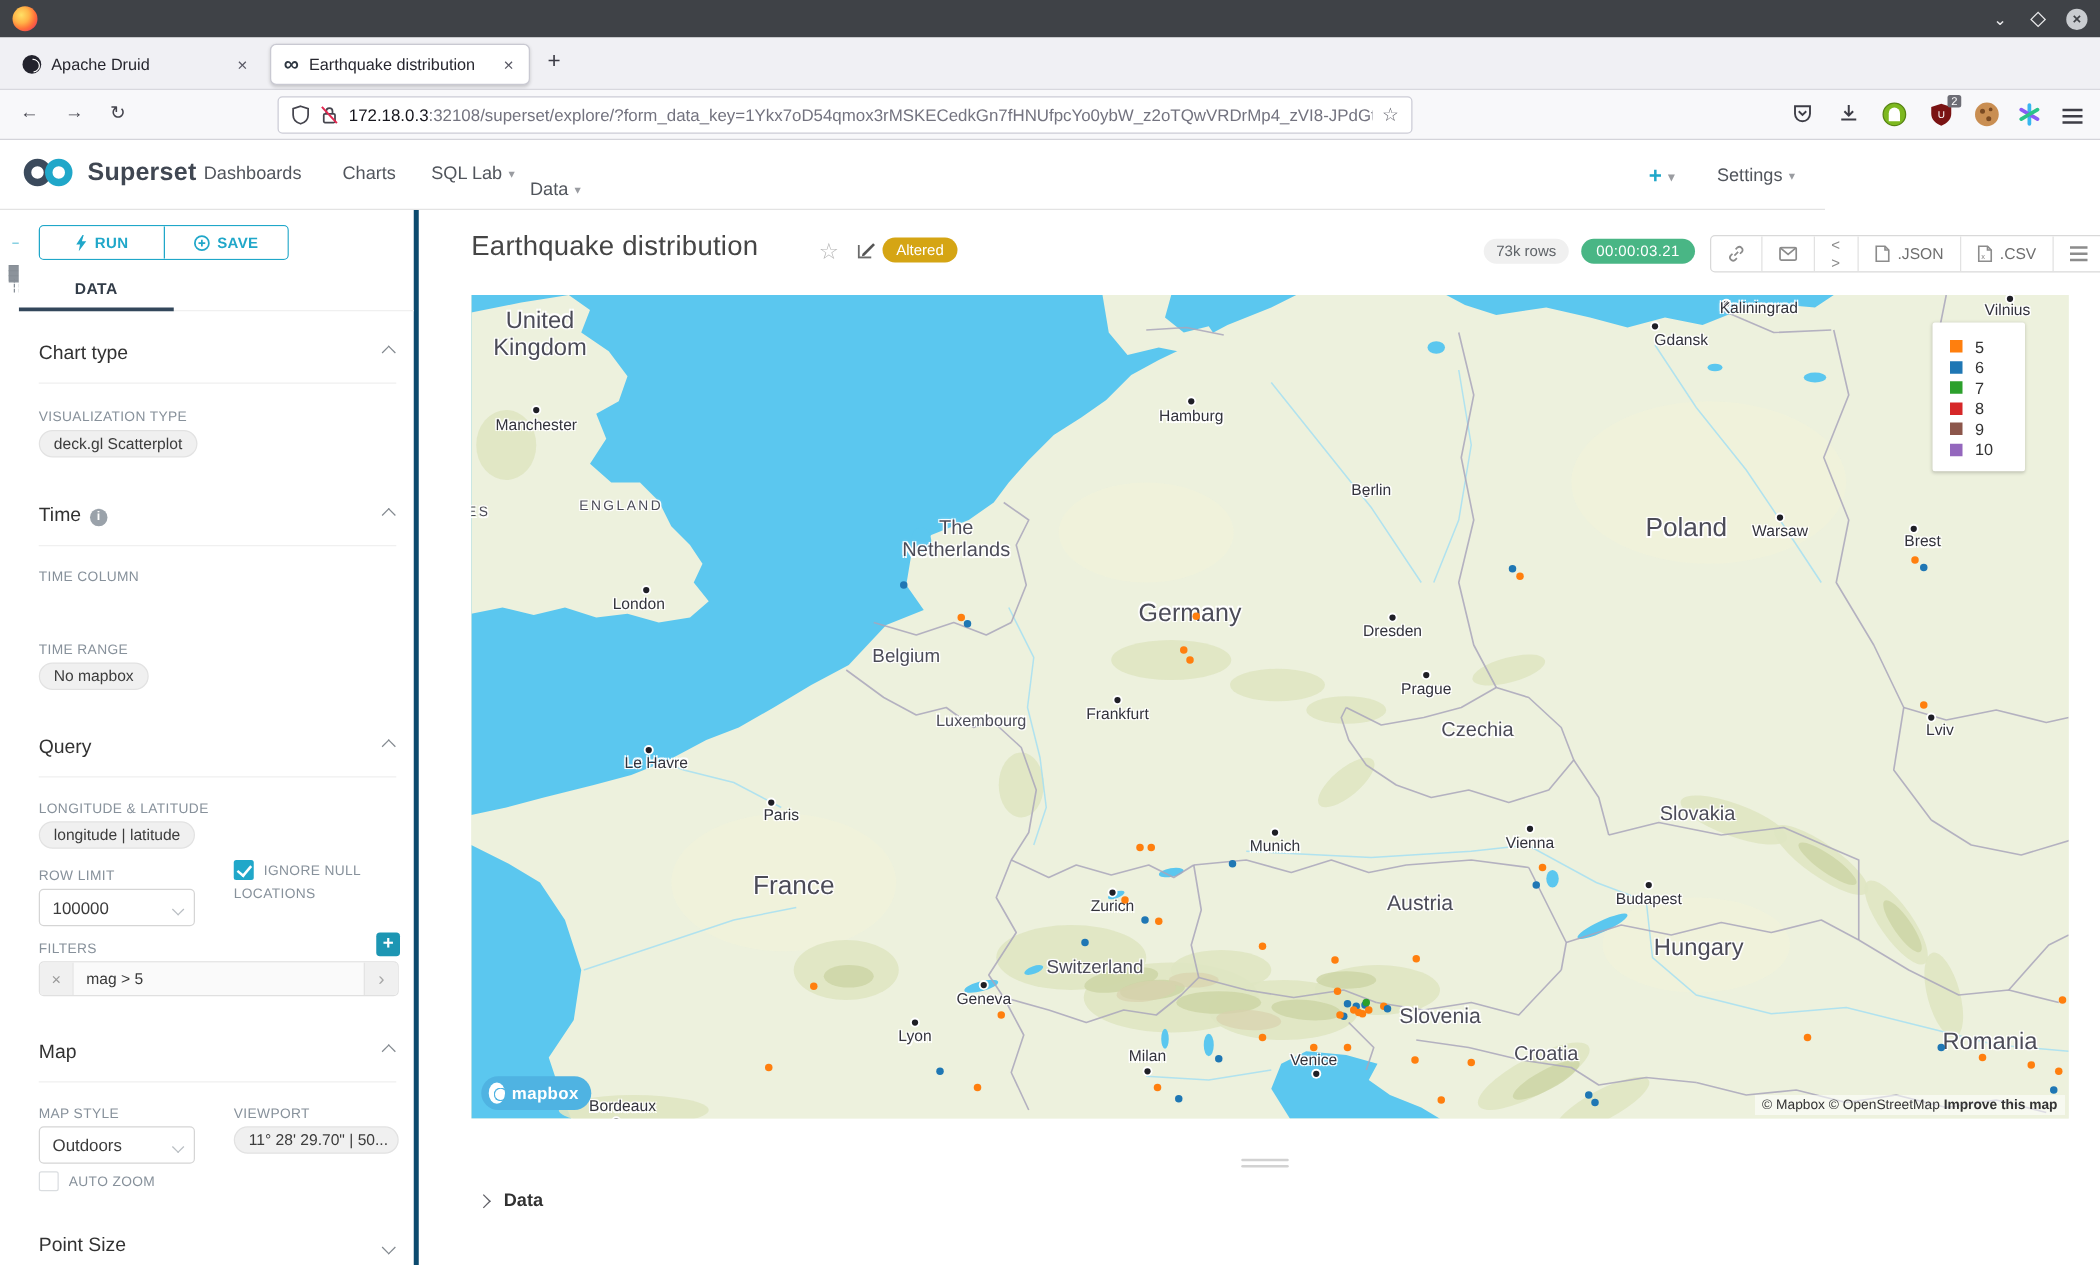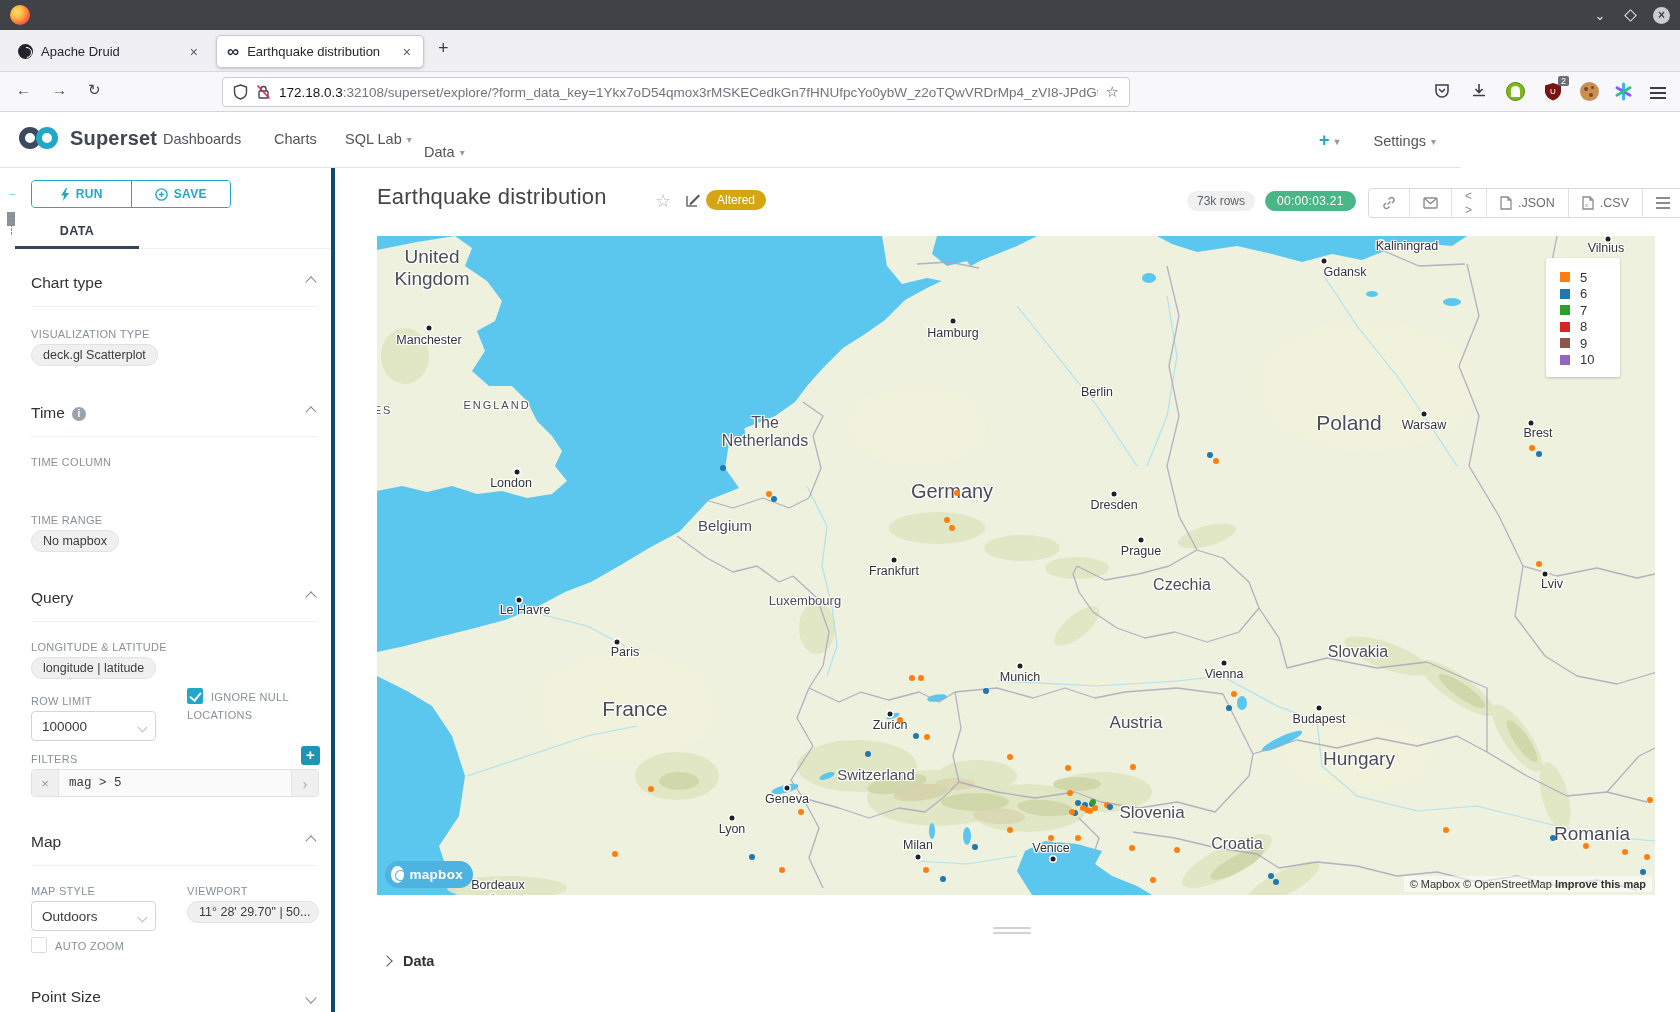--- a/index.html
+++ b/index.html
@@ -94,21 +94,21 @@
   .cb.checked { background:#20a7c9; }
   .cb.checked::after { content:""; position:absolute; left:4.5px; top:1.5px; width:5px; height:9px;
     border-right:2px solid #fff; border-bottom:2px solid #fff; transform:rotate(40deg); }
   .cb.empty { background:#fff; border:1.6px solid #dadde0; }
   .addbtn { position:absolute; width:19px; height:19px; background:#1d96b3; border-radius:3px; color:#fff;
     font-size:15px; font-weight:bold; text-align:center; line-height:18px; }
   .filter-box { position:absolute; left:16px; width:288px; height:28px; border:1px solid #e0e0e0; border-radius:4px;
     background:#fff; display:flex; align-items:center; overflow:hidden; }
   .filter-x { width:27px; align-self:stretch; background:#f0f0f0; border-right:1px solid #e4e4e4;
     color:#9a9a9a; font-size:13px; display:flex; align-items:center; justify-content:center; }
-  .filter-txt { flex:1; font-size:12.5px; color:#3a3a3a; padding-left:10px; background:#fafafa; align-self:stretch; display:flex; align-items:center;font-family:Liberation Mono, monospace;}
+  .filter-txt { flex:1; font-size:12.5px; color:#3a3a3a; padding-left:10px; background:#fafafa; align-self:stretch; display:flex; align-items:center;}
   .filter-go { width:27px; align-self:stretch; background:#f0f0f0; border-left:1px solid #e4e4e4;
     color:#a8a8a8; font-size:15px; display:flex; align-items:center; justify-content:center; }
 
   
   .main { left:353px; top:168px; width:1327px; height:844px; background:#fff; }
   .chart-title { position:absolute; left:24px; top:16px; font-size:22px; color:#454545; letter-spacing:.2px; }
   .t-star { position:absolute; left:302px; top:22px; color:#b5b5b5; font-size:18px; }
   .t-edit { position:absolute; left:333px; top:24px; }
   .altered { position:absolute; left:353px; top:22px; background:#d5a514; color:#fff; font-size:12px;
     padding:3px 11px; border-radius:11px; }
@@ -494,21 +494,21 @@
             <div>Kingdom</div>
           </div>
           <div class="mlabel country mcap" style="left: 120px; top: 169px;">ENGLAND</div>
           <div class="mlabel country mcap" style="left: 6px; top: 174px;">ES</div>
           <div class="mlabel country" style="font-size: 16px; left: 388px; top: 196px;">
             <div>The</div>
             <div>Netherlands</div>
           </div>
           <div class="mlabel country" style="font-size: 20px; left: 575px; top: 255px;">Germany</div>
           <div class="mlabel country" style="font-size: 15px; left: 348px; top: 289px;">Belgium</div>
-          <div class="mlabel country" style="font-size: 13px; left: 408px; top: 364px; margin-left: 20px;">Luxembourg</div>
+          <div class="mlabel country" style="font-size: 13px; left: 408px; top: 340px;">Luxembourg</div>
           <div class="mlabel country" style="font-size: 21px; left: 258px; top: 473px;">France</div>
           <div class="mlabel country" style="font-size: 15px; left: 499px; top: 538px;">Switzerland</div>
           <div class="mlabel country" style="font-size: 17px; left: 759px; top: 487px;">Austria</div>
           <div class="mlabel country" style="font-size: 16px; left: 805px; top: 349px;">Czechia</div>
           <div class="mlabel country" style="font-size: 21px; left: 972px; top: 187px;">Poland</div>
           <div class="mlabel country" style="font-size: 16px; left: 981px; top: 416px;">Slovakia</div>
           <div class="mlabel country" style="font-size: 19px; left: 982px; top: 523px;">Hungary</div>
           <div class="mlabel country" style="font-size: 17px; left: 775px; top: 577px;">Slovenia</div>
           <div class="mlabel country" style="font-size: 16px; left: 860px; top: 608px;">Croatia</div>
           <div class="mlabel country" style="font-size: 19px; left: 1215px; top: 598px;">Romania</div>

